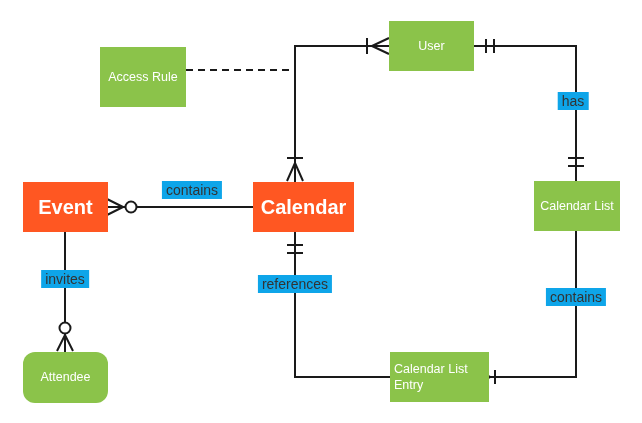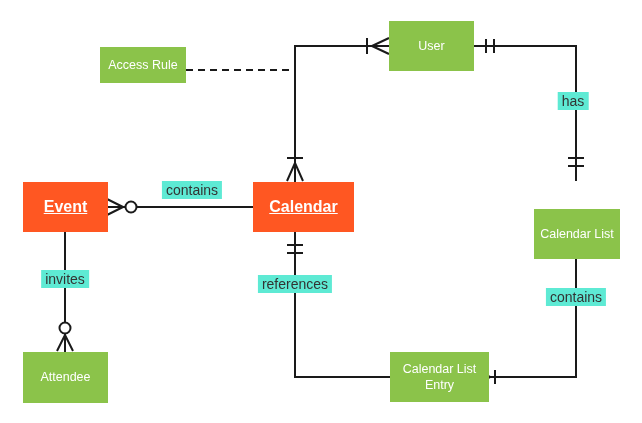--- a/index.html
+++ b/index.html
@@ -31,43 +31,41 @@
   .connector-layer circle {
     stroke: var(--line, #1a1a1a);
     stroke-width: 2;
     fill: #ffffff;
   }
   .entity {
     position: absolute;
     display: flex;
     align-items: center;
     justify-content: center;
-    text-align: center;
     color: var(--boxtext, #ffffff);
     line-height: 1.3;
     box-sizing: border-box;
     padding: 2px 4px;
     cursor: default;
     user-select: none;
   }
   .entity.green {
     background: var(--green, #8BC34A);
     font-size: 12.5px;
     font-weight: 400;
   }
   .entity.orange {
     background: var(--orange, #FF5722);
-    font-size: 16px;
+    font-size: 20px;
     font-weight: 700;
-    text-decoration: underline;
   }
   .rel-label {
     position: absolute;
     transform: translate(-50%, -50%);
-    background: #5eead4;
+    background: #0ea5e9;
     color: var(--labeltext, #333333);
     font-size: 14px;
     padding: 1px 4px;
     white-space: nowrap;
     user-select: none;
   }
 </style>
 </head>
 <body>
 
@@ -110,31 +108,31 @@
       <path d="M576,231 L576,377 L475,377"></path>
       <path d="M490,377 L475,369 M490,377 L475,385"></path>
       <path d="M495,370 L495,384"></path>
     </g>
 
     <g>
       <path d="M186,70 L295,70" stroke-dasharray="7 5"></path>
     </g>
   </svg>
 
-  <div class="entity green" style="left:100px; top:47px; width:86px; height:36px;">Access Rule</div>
+  <div class="entity green" style="left:100px; top:47px; width:86px; height:60px;">Access Rule</div>
 
   <div class="entity green" style="left:389px; top:21px; width:85px; height:50px;">User</div>
 
   <div class="entity orange" style="left:23px; top:182px; width:85px; height:50px;">Event</div>
 
   <div class="entity orange" style="left:253px; top:182px; width:101px; height:50px;">Calendar</div>
 
-  <div class="entity green" style="left:534px; top:181px; width:86px; height:50px;margin-top:28px;">Calendar List</div>
+  <div class="entity green" style="left:534px; top:181px; width:86px; height:50px;">Calendar List</div>
 
-  <div class="entity green" style="left:23px; top:352px; width:85px; height:51px;">Attendee</div>
+  <div class="entity green" style="left:23px; top:352px; width:85px; height:51px;border-radius:12px;">Attendee</div>
 
   <div class="entity green" style="left:390px; top:352px; width:99px; height:50px;">Calendar List Entry</div>
 
 
   <div class="rel-label" style="left:192px; top:190px;">contains</div>
 
   <div class="rel-label" style="left:65px; top:279px;text-align:center;">invites</div>
 
   <div class="rel-label" style="left:573px; top:101px;">has</div>
 

